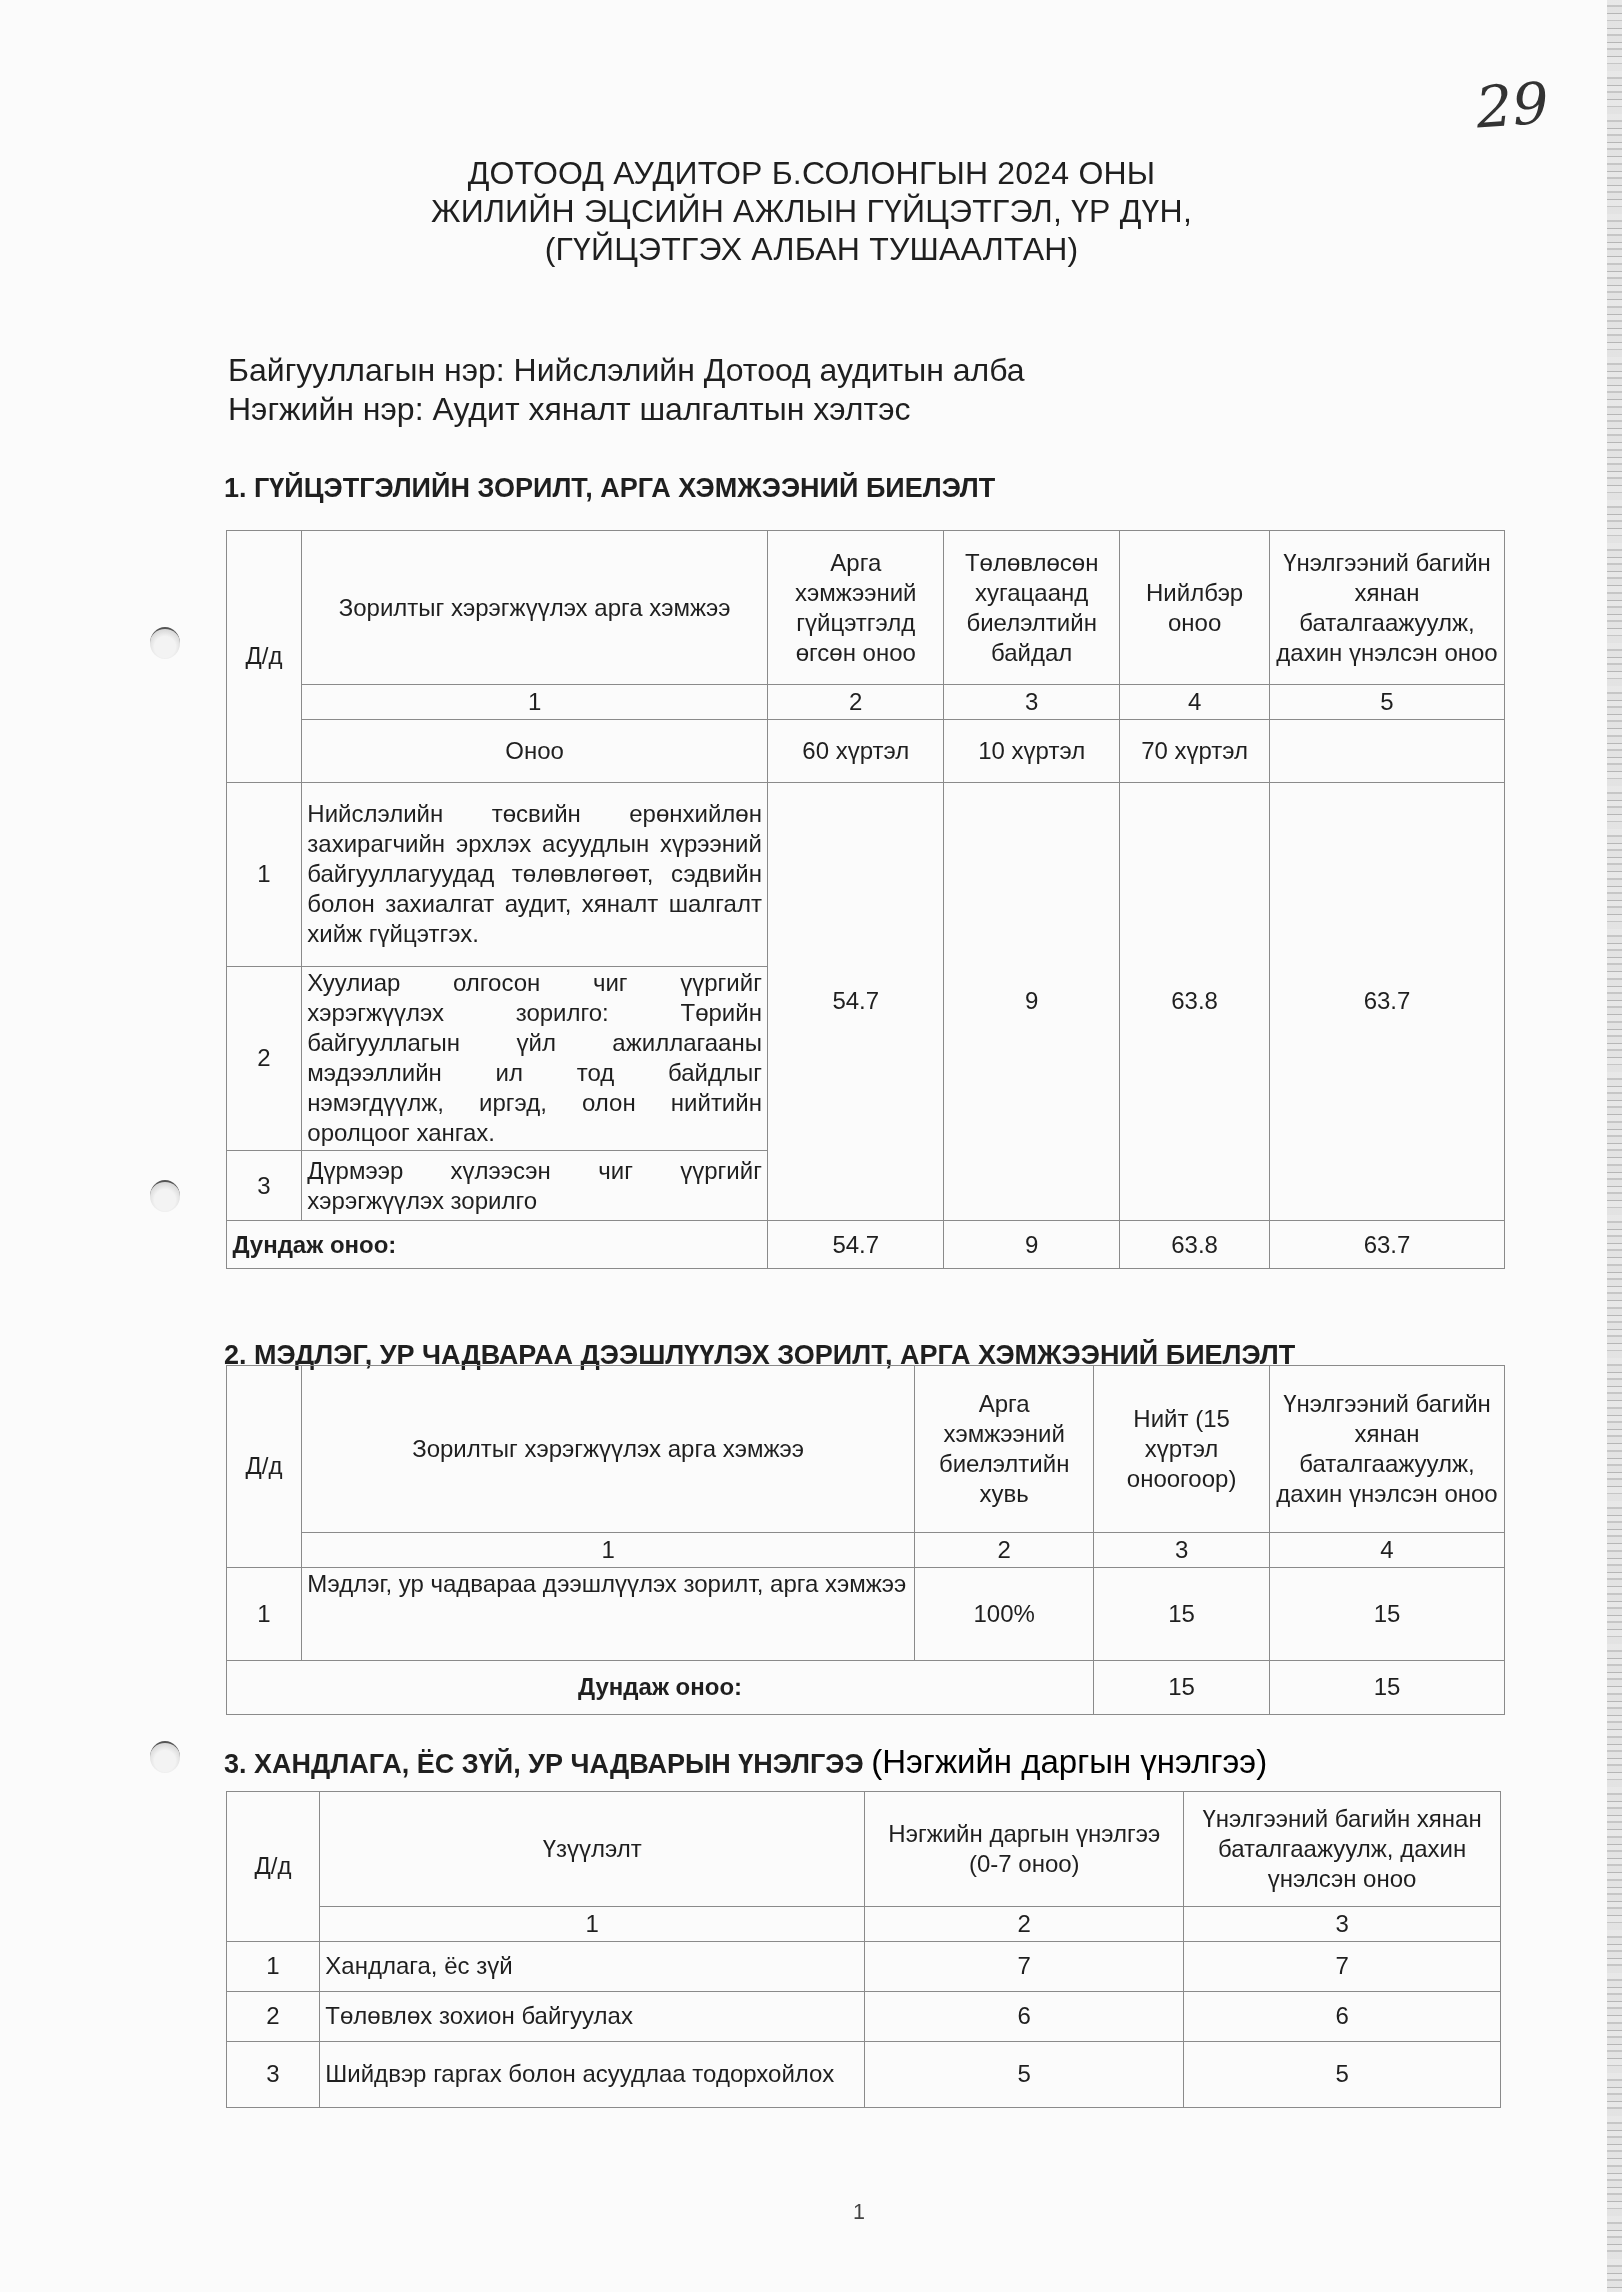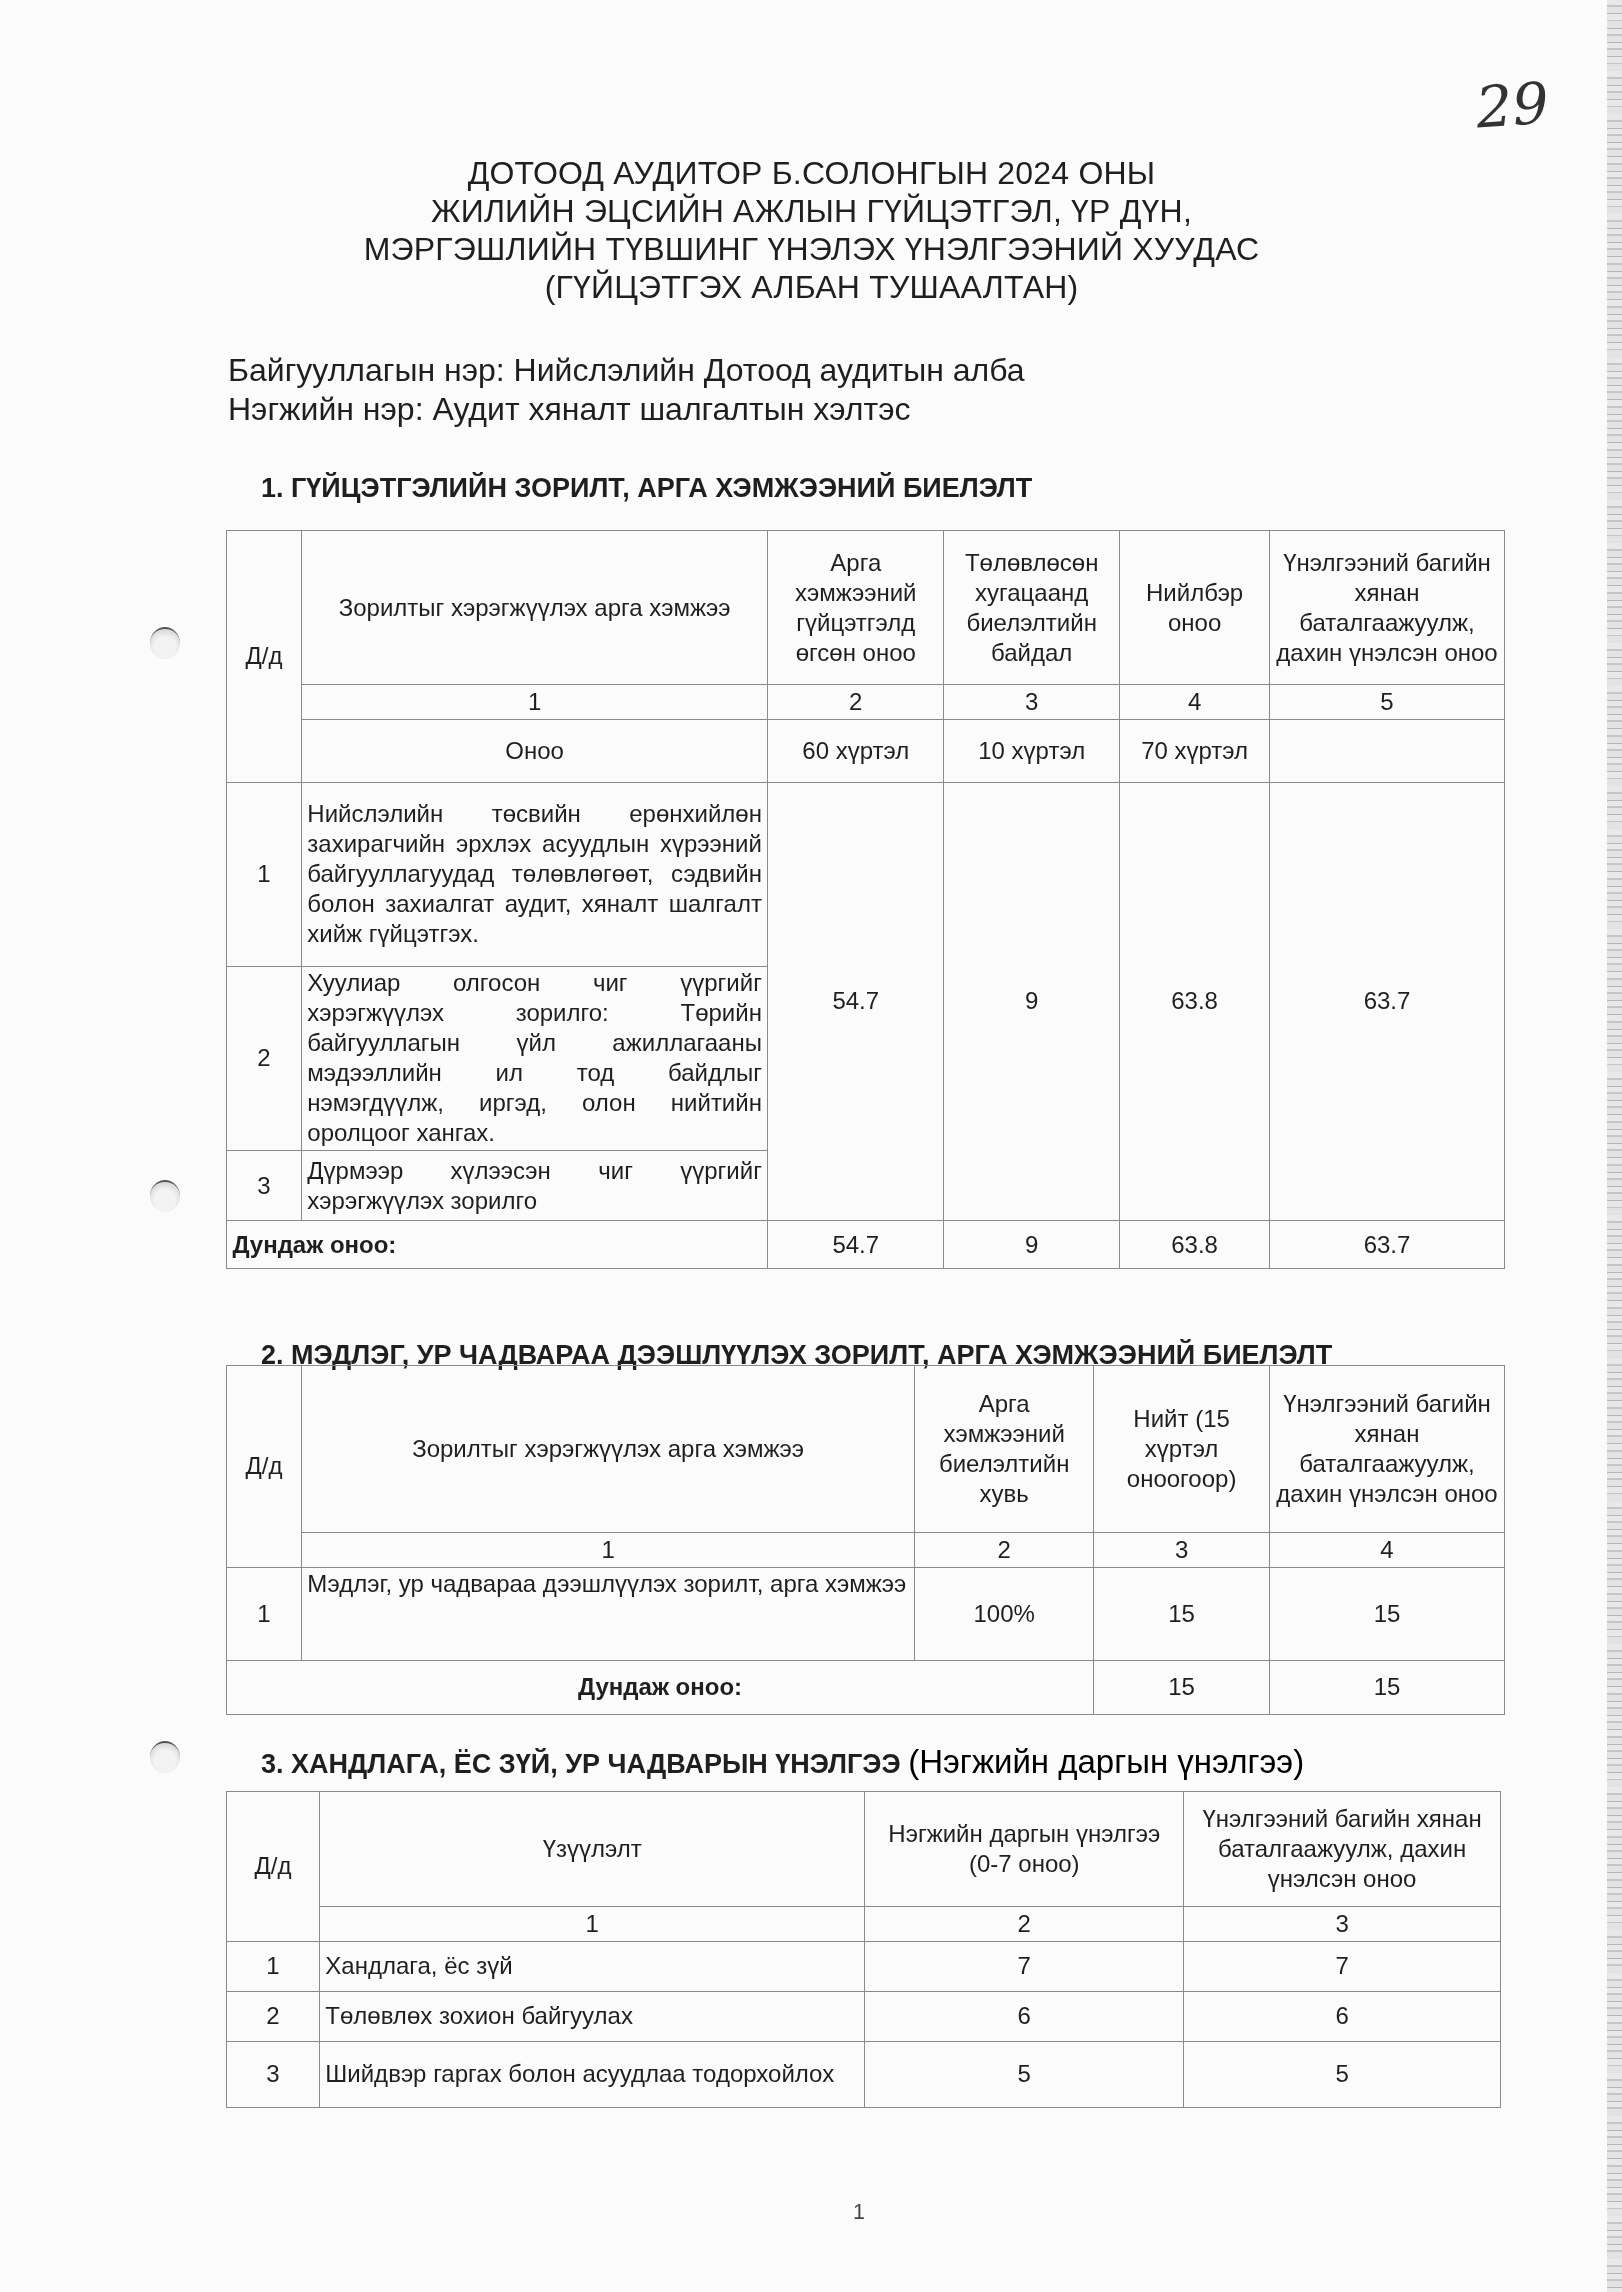--- a/index.html
+++ b/index.html
@@ -21,42 +21,41 @@
   }
   .handwritten-num {
     position:absolute; left:1476px; top:72px; font-family:"DejaVu Serif", serif;
     font-style:italic; font-size:57px; color:#333; transform:rotate(-4deg);
   }
   .title {
     position:absolute; left:0; right:0; top:154px; text-align:center;
     font-size:32px; line-height:38px; letter-spacing:0.2px;
   }
   .org-info { position:absolute; left:228px; top:351px; font-size:32px; line-height:39px; }
-  .section-title { position:absolute; left:224px; font-size:27px; font-weight:bold;margin-left:37px; }
+  .section-title { position:absolute; left:224px; font-size:27px; font-weight:bold; }
   .section-title .sub { font-weight:normal; color:#000000; font-size:33px; }
   table { position:absolute; border-collapse:collapse; font-size:24px; }
   td { border:1.3px solid #8a8a8a; text-align:center; vertical-align:middle; padding:1.8px 5.4px; line-height:30px; }
   td.left { text-align:justify; text-align-last:left; }
   td.bold { font-weight:bold; }
   .page-number { position:absolute; left:853px; top:2200px; font-size:21.5px; color:#444; }
 </style>
 </head>
 <body>
 
 <div class="scan-edge"></div>
 <div class="punch-hole" style="top:627px"></div>
 <div class="punch-hole" style="top:1180px"></div>
 <div class="punch-hole" style="top:1741px"></div>
 
 <div class="handwritten-num">29</div>
 
 <div class="title">
   <div>ДОТООД АУДИТОР Б.СОЛОНГЫН 2024 ОНЫ</div>
   <div>ЖИЛИЙН ЭЦСИЙН АЖЛЫН ГҮЙЦЭТГЭЛ, ҮР ДҮН,</div>
-  <div>МЭРГЭШЛИЙН ТҮВШИНГ ҮНЭЛЭХ ҮНЭЛГЭЭНИЙ ХУУДАС</div>
   <div>(ГҮЙЦЭТГЭХ АЛБАН ТУШААЛТАН)</div>
 </div>
 
 <div class="org-info">
   <div>Байгууллагын нэр: Нийслэлийн Дотоод аудитын алба</div>
   <div>Нэгжийн нэр: Аудит хяналт шалгалтын хэлтэс</div>
 </div>
 
 <div class="section-title" style="top:473px">1. ГҮЙЦЭТГЭЛИЙН ЗОРИЛТ, АРГА ХЭМЖЭЭНИЙ БИЕЛЭЛТ</div>
 

